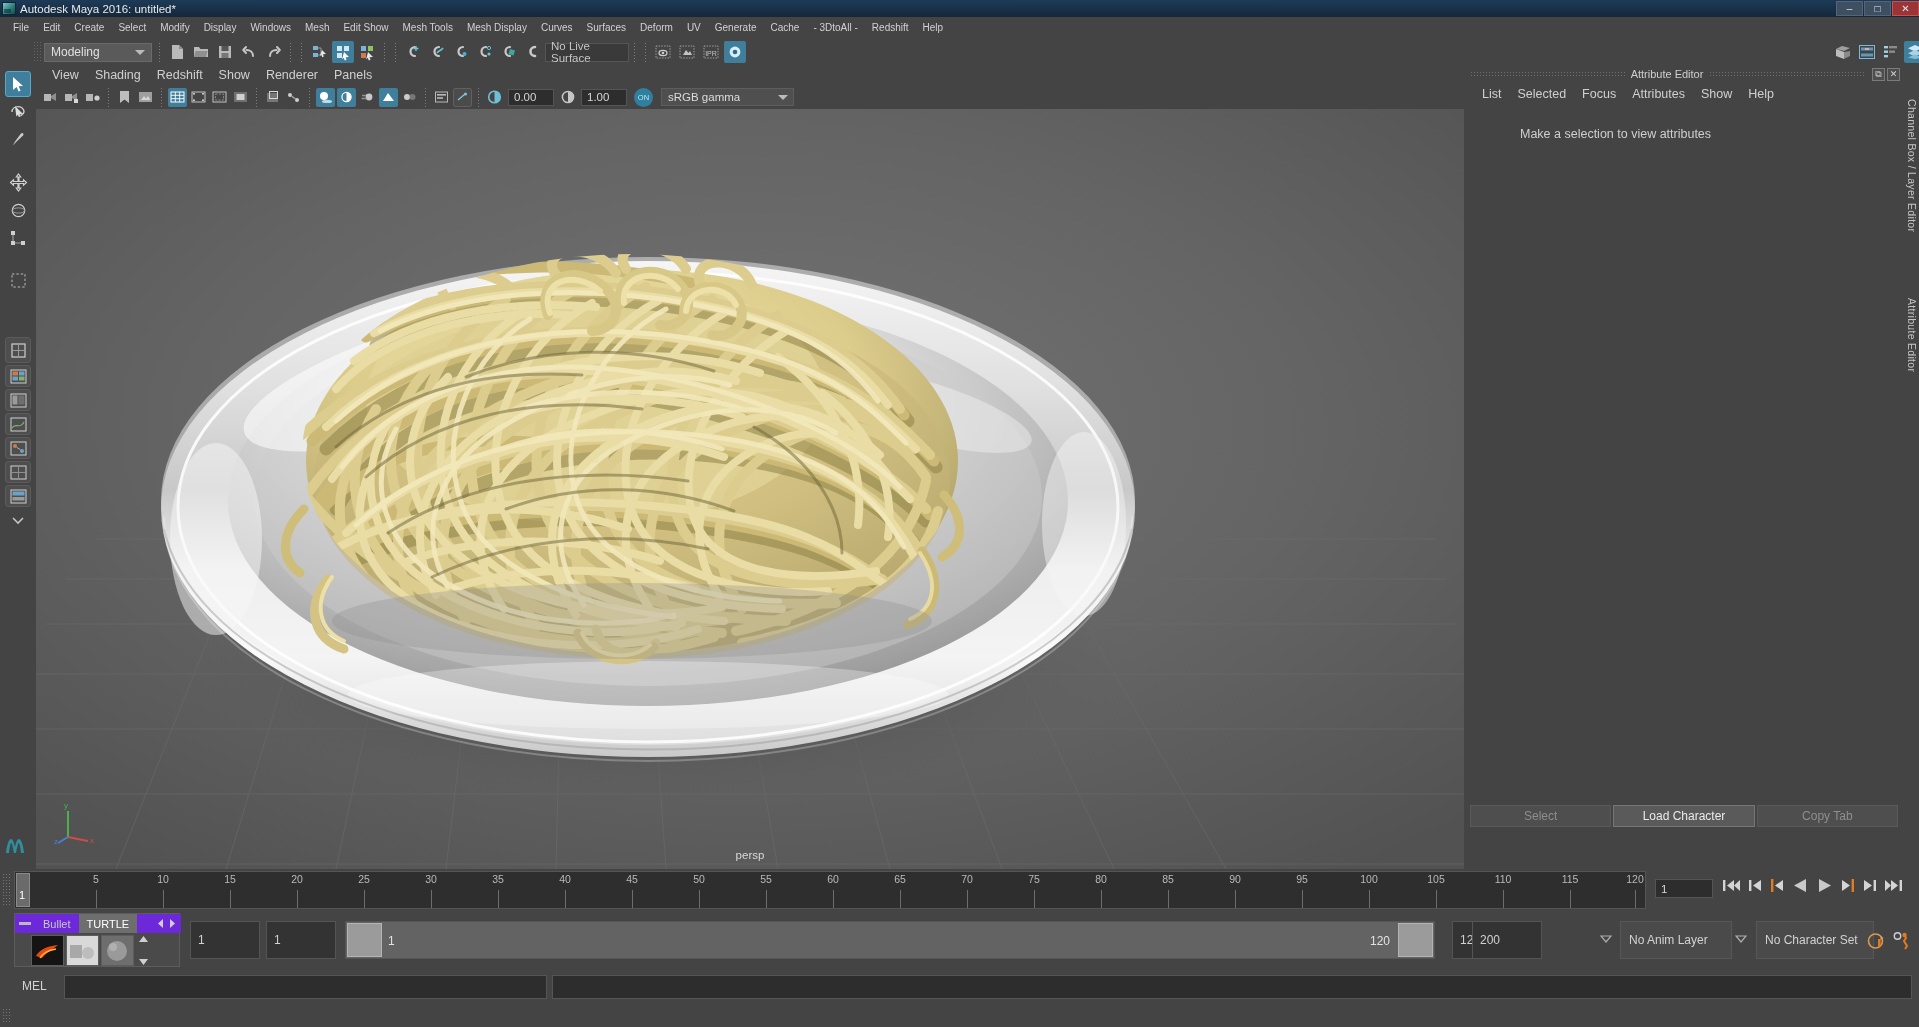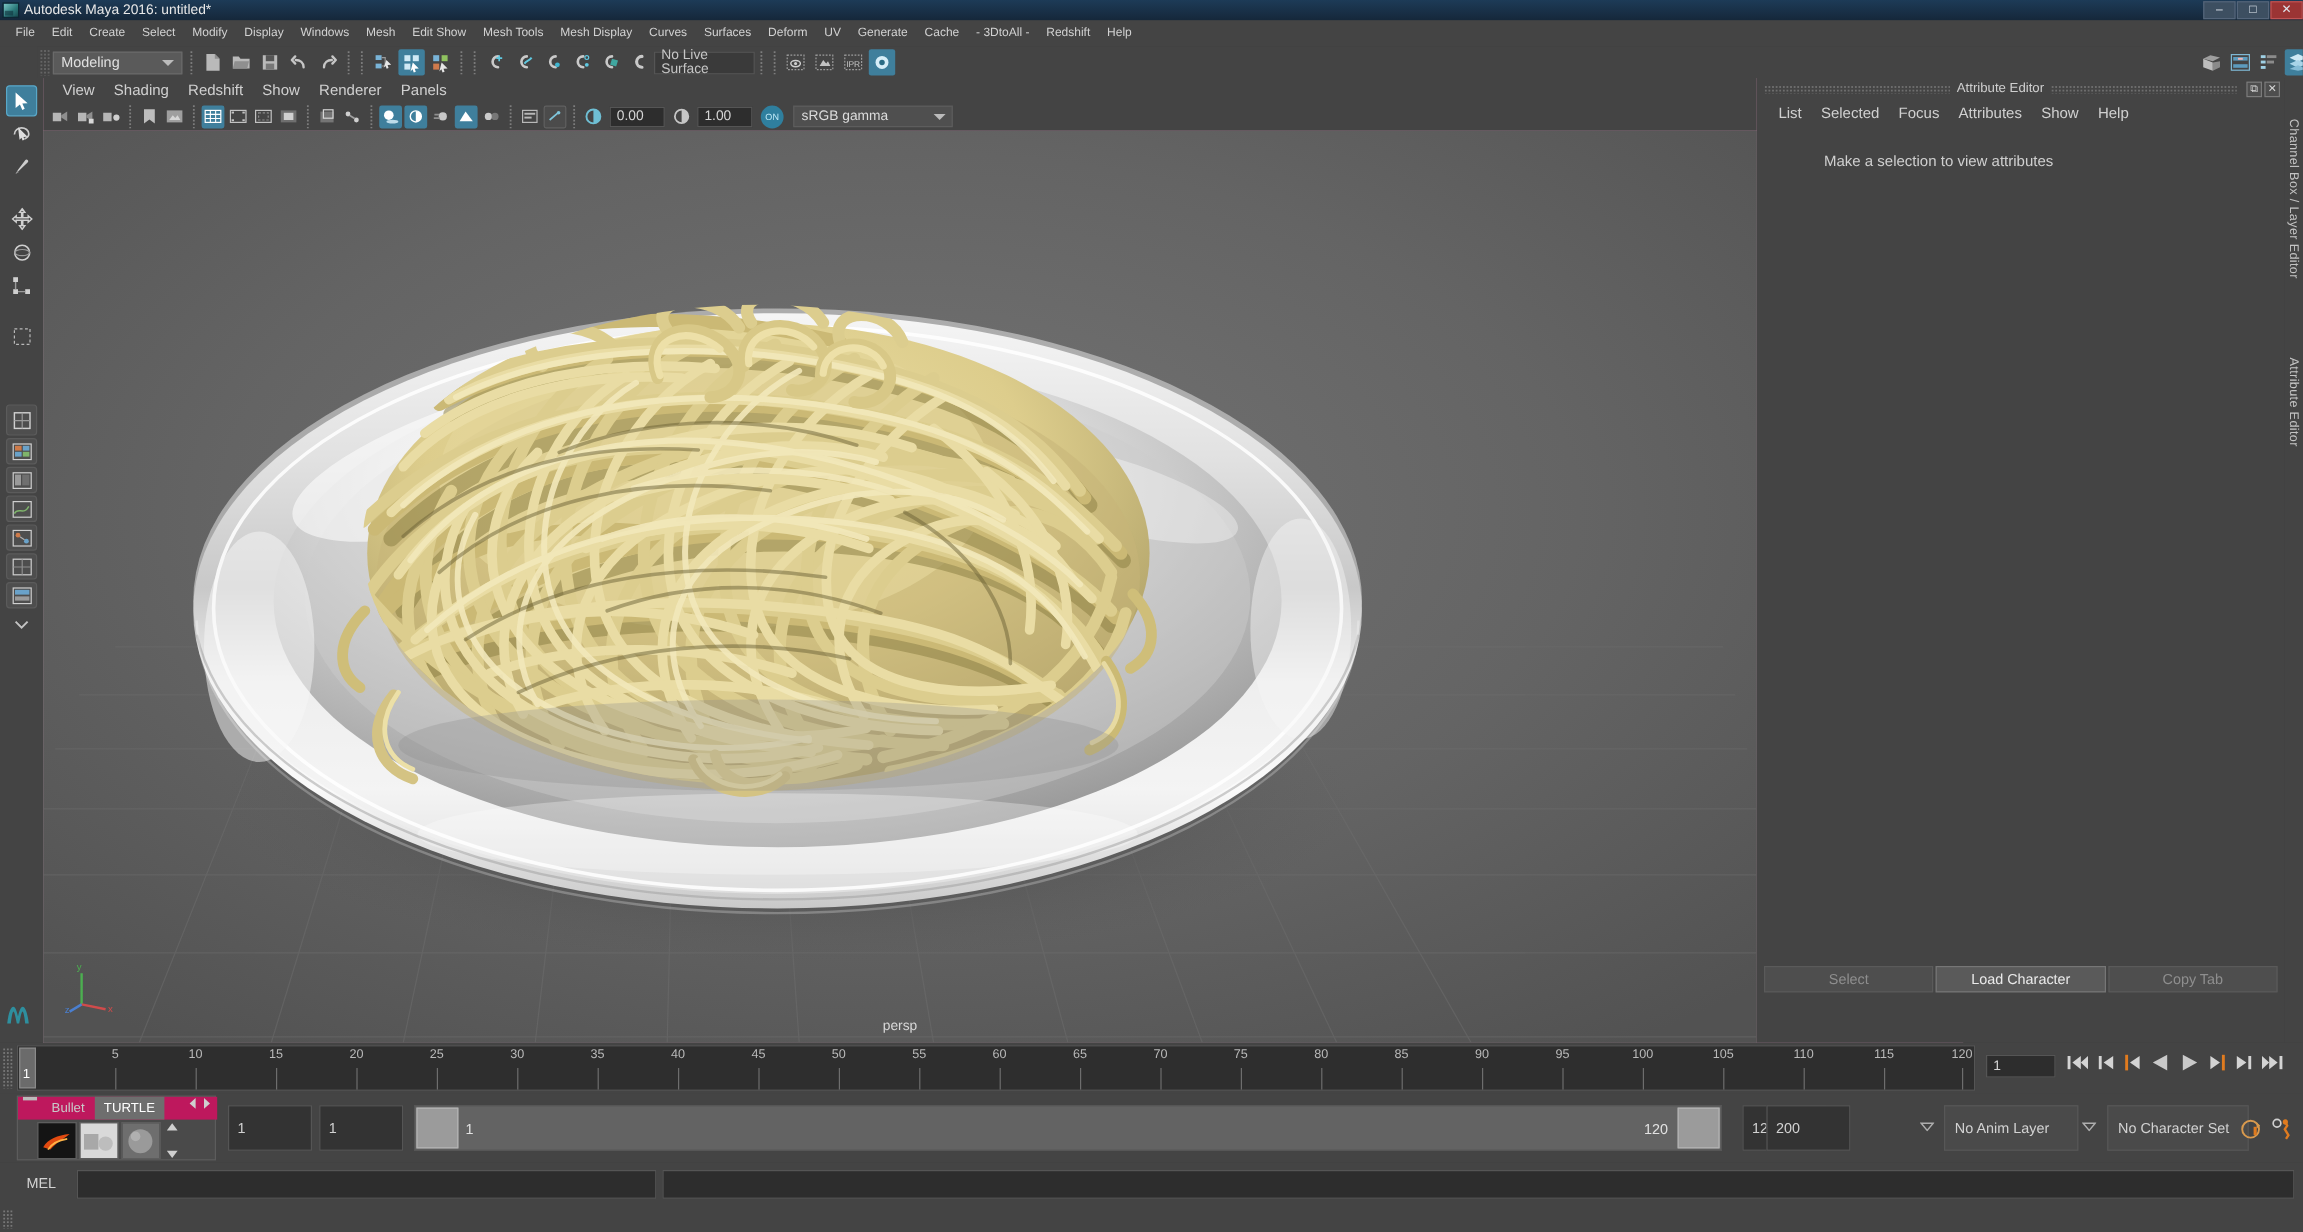--- a/index.html
+++ b/index.html
@@ -120,21 +120,21 @@
   .tickmark{position:absolute;top:18px;width:1px;height:18px;background:#6d6d6d;}
   .curFrame{position:absolute;left:1px;top:1px;width:14px;height:34px;background:#6b6b6b;border:1px solid #8a8a8a;box-sizing:border-box;}
   .curFrameNum{position:absolute;left:4px;top:17px;font-size:11px;color:#fff;}
   .tsField{position:absolute;left:1655px;top:10px;width:58px;height:19px;background:#2d2d2d;border:1px solid #555;
     color:#d6d6d6;font-size:11.5px;display:flex;align-items:center;padding-left:5px;box-sizing:border-box;}
   .playbackBtns{position:absolute;left:1722px;top:8px;display:flex;align-items:center;gap:7px;}
 
   
   .rangerow{position:absolute;left:0;top:911px;width:1919px;height:58px;background:#444;}
   .shelfPop{position:absolute;left:14px;top:2px;width:166px;height:54px;background:#4a4a4a;border:1px solid #5c5c5c;box-sizing:border-box;}
-  .shelfTabs{position:absolute;left:0;top:0;width:166px;height:19px;display:flex;align-items:flex-start;background:#be185d;}
+  .shelfTabs{position:absolute;left:0;top:0;width:166px;height:19px;display:flex;align-items:center;background:#6d28d9;}
   .shTab{height:19px;padding:0 8px;display:flex;align-items:center;font-size:11px;color:#c9c9c9;}
   .shTab.act{background:#6e6e6e;color:#fff;}
   .shArrows{margin-left:auto;display:flex;gap:3px;padding-right:4px;}
   .shIcons{position:absolute;left:16px;top:21px;display:flex;gap:2px;}
   .shIcon{width:33px;height:31px;border:1px solid #5d5d5d;box-sizing:border-box;}
   .rsField{position:absolute;top:10px;height:38px;background:#333;border:1px solid #555;box-sizing:border-box;
     display:flex;align-items:center;padding-left:7px;font-size:12px;color:#d2d2d2;}
   .rsBar{position:absolute;left:345px;top:10px;width:1090px;height:38px;background:#636363;border:1px solid #555;box-sizing:border-box;}
   .rsHandle{position:absolute;top:1px;width:35px;height:34px;background:#9b9b9b;border:1px solid #b4b4b4;box-sizing:border-box;}
   .rsLbl{position:absolute;top:12px;font-size:12px;color:#e2e2e2;}

